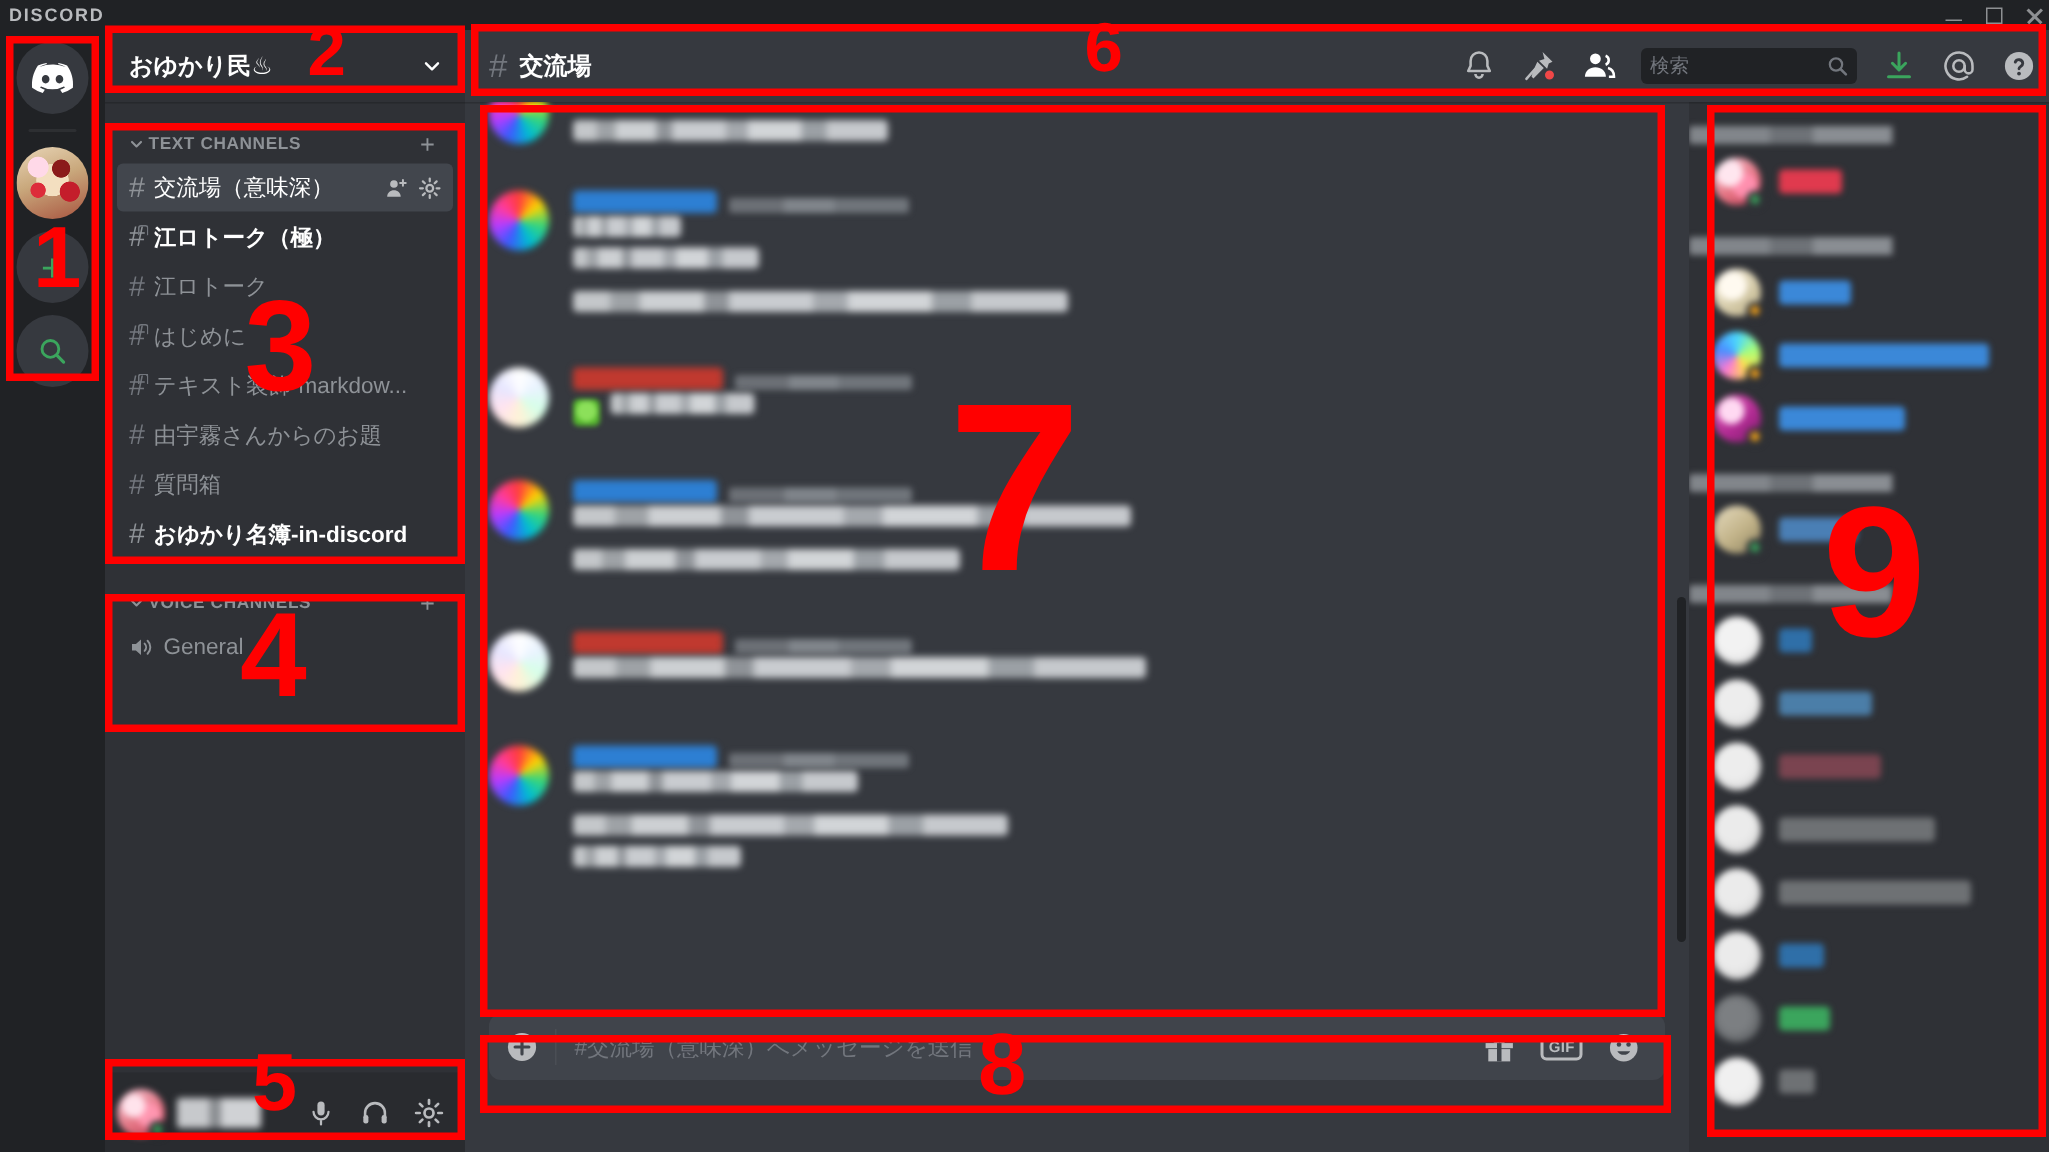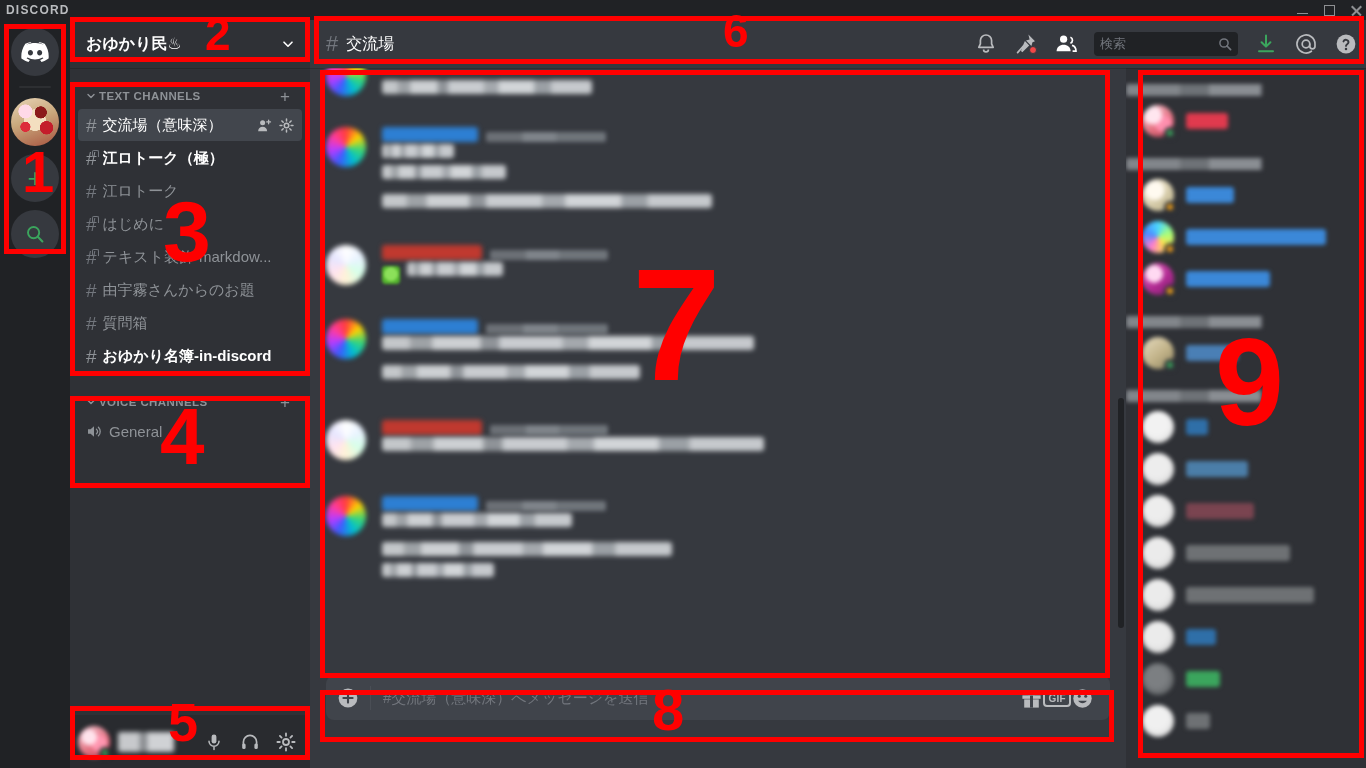--- a/index.html
+++ b/index.html
@@ -139,21 +139,21 @@
   }
   .up-btn svg { width: 20px; height: 20px; }
 
   
   .main { position: absolute; left: 310px; top: 20px; width: 1056px; height: 748px; background: #36393f; }
   .chan-header {
     height: 48px; display: flex; align-items: center; padding: 0 8px 0 16px;
     box-shadow: 0 1px 0 rgba(4,4,5,.2); background: #36393f; position: relative; z-index: 3;
   }
   .ch-hash { font-size: 22px; color: #72767d; margin-right: 8px; line-height: 1; }
-  .ch-title { font-size: 16px; font-weight: 400; color: #fff; }
+  .ch-title { font-size: 16px; font-weight: 700; color: #fff; }
   .hdr-icons { display: flex; align-items: center; gap: 16px; margin-left: auto; }
   .hdr-btn { display: flex; align-items: center; justify-content: center; cursor: pointer; position: relative; }
   .hdr-btn svg { width: 24px; height: 24px; }
   .pin-dot {
     position: absolute; right: 1px; bottom: 2px; width: 8px; height: 8px;
     border-radius: 50%; background: #f04747; border: 1.5px solid #36393f;
   }
   .search-box {
     width: 144px; height: 24px; background: #202225; border-radius: 4px;
     display: flex; align-items: center; padding: 0 6px; cursor: text;
@@ -213,21 +213,21 @@
     margin-top: 8px; height: 44px; background: #40444b; border-radius: 8px;
     display: flex; align-items: center; padding: 0 16px 0 0;
   }
   .comp-plus {
     width: 44px; height: 44px; display: flex; align-items: center;
     justify-content: center; cursor: pointer; flex: 0 0 auto;
   }
   .comp-plus svg { width: 22px; height: 22px; }
   .comp-divider { width: 1px; height: 24px; background: #4a4e55; flex: 0 0 auto; }
   .comp-ph { flex: 1 1 auto; font-size: 15px; color: #72767d; padding-left: 12px; }
-  .comp-icons { display: flex; align-items: center; flex: 0 0 auto; }
+  .comp-icons { display: flex; align-items: center; gap: 16px; flex: 0 0 auto; }
   .comp-icons svg { width: 23px; height: 23px; cursor: pointer; }
   .gif-badge {
     font-size: 10px; font-weight: 800; color: #b9bbbe; border: 2px solid #b9bbbe;
     border-radius: 4px; padding: 1px 3px; letter-spacing: .3px; cursor: pointer;
   }
 
   
   .members {
     position: absolute; right: 0; top: 48px; width: 240px; height: 700px;
     background: #2f3136; overflow: hidden; padding-top: 16px;

